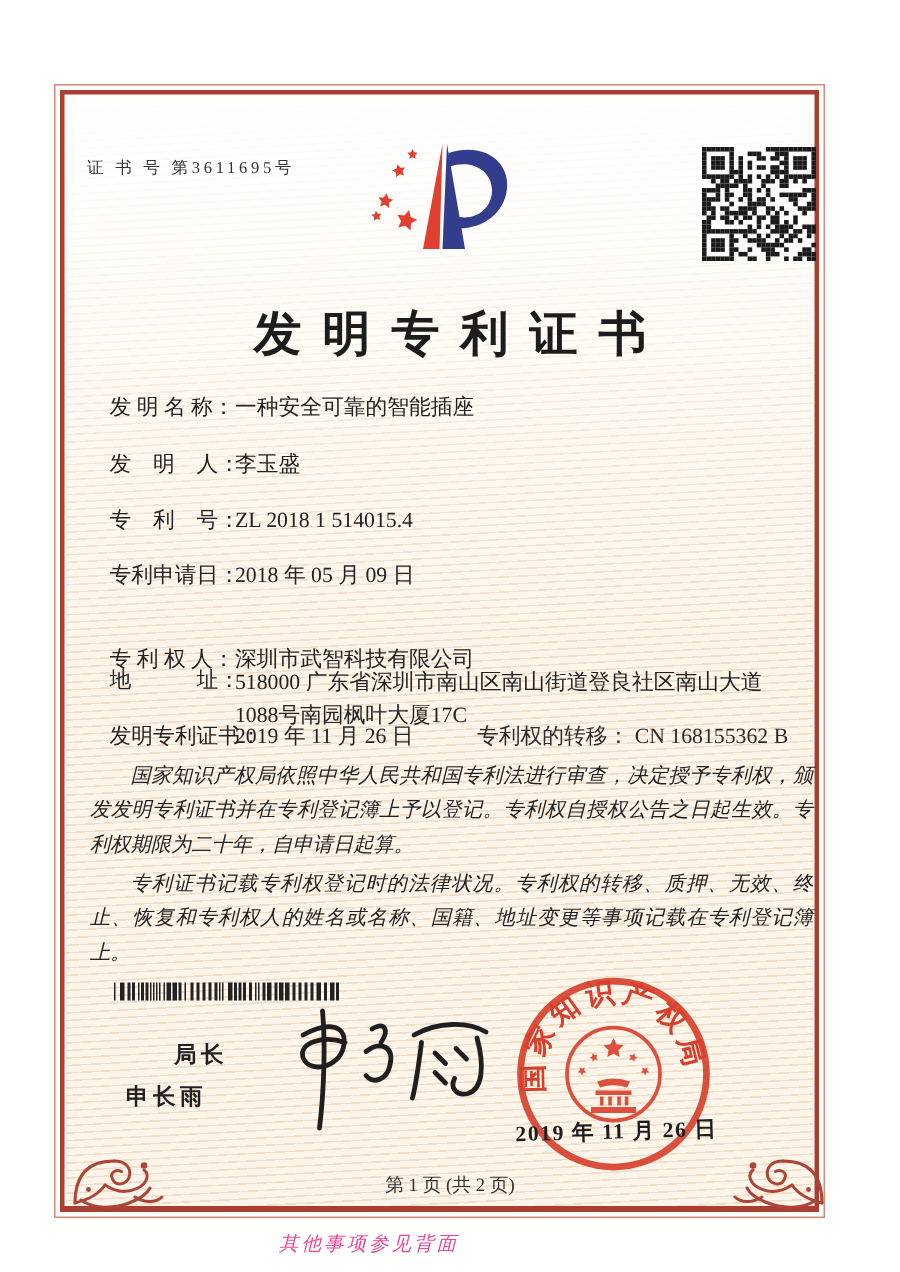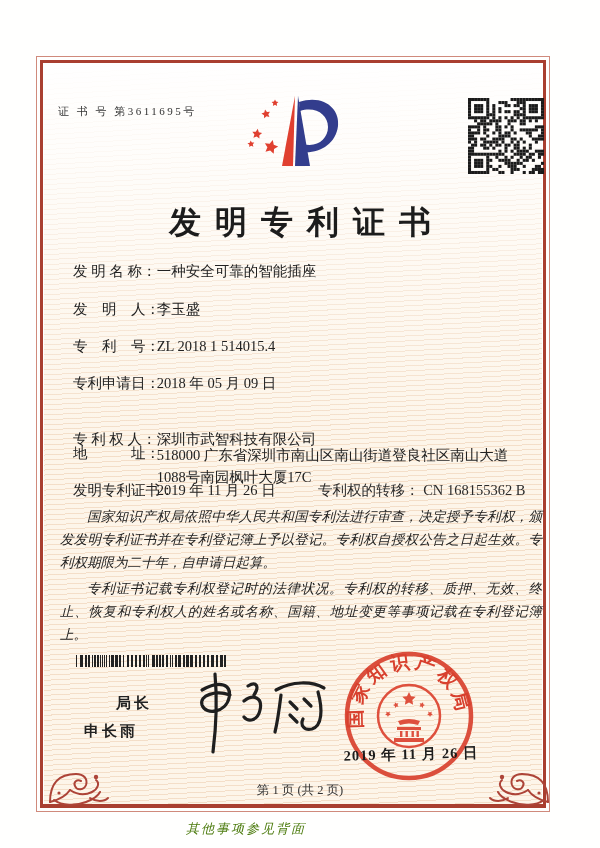--- a/index.html
+++ b/index.html
@@ -32,21 +32,21 @@
   .director-title{position:absolute;left:84px;top:694px;font-family:"Liberation Sans","DejaVu Sans",sans-serif;
         font-size:15px;font-weight:600;letter-spacing:3px;color:#222;margin-left:32px;}
   .director-name{position:absolute;left:84px;top:722px;font-family:"Liberation Sans","DejaVu Sans",sans-serif;
         font-size:15px;font-weight:600;letter-spacing:3px;color:#222;}
   .signature{position:absolute;left:180px;top:668px;}
   .seal{position:absolute;left:343px;top:650px;}
   .seal-date{position:absolute;left:341px;top:745px;width:140px;text-align:center;
         font-size:14.5px;font-weight:bold;color:#1d1d1d;letter-spacing:1px;transform:rotate(-1.5deg);}
   .page-indicator{position:absolute;left:0;top:782px;width:600px;text-align:center;font-size:12.5px;color:#333;}
   .back-note{position:absolute;left:0;top:820px;width:492px;text-align:center;font-size:13px;
-        font-style:italic;color:#4d7c0f;letter-spacing:2px;}
+        font-style:italic;color:#ec4899;letter-spacing:2px;}
   .flourish{position:absolute;}
   .fl-left{left:46px;top:748px;}
   .fl-right{right:48px;top:748px;transform:scaleX(-1);}
 </style>
 </head>
 <body>
 
 <div class="page">
 
   <svg width="0" height="0" style="position:absolute" aria-hidden="true">

